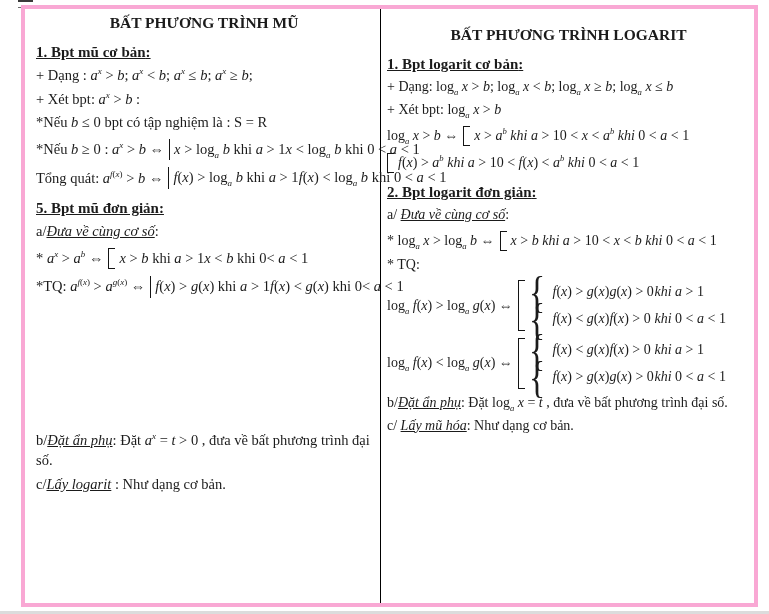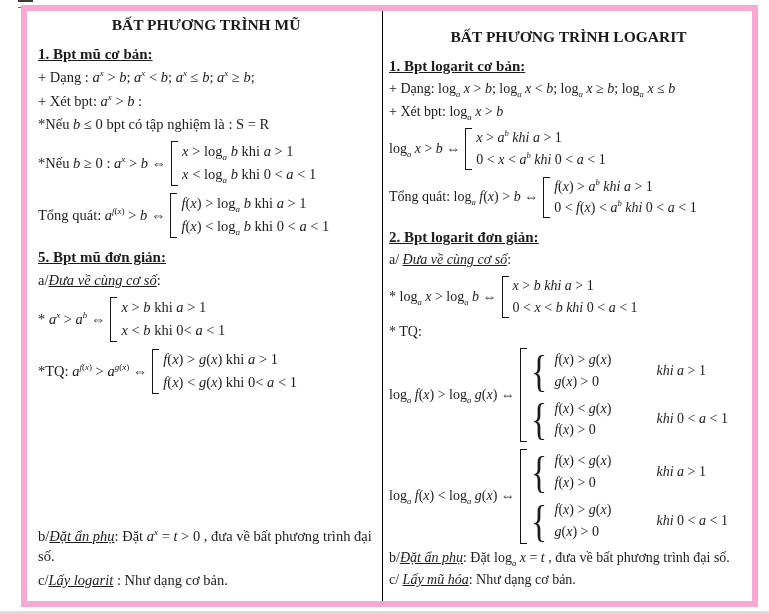--- a/index.html
+++ b/index.html
@@ -10,39 +10,39 @@
     -webkit-font-smoothing:antialiased;
   }
   .page{position:relative;width:769px;height:614px;overflow:hidden;background:#fff;}
 
   .artifact{position:absolute;left:18px;top:0;width:15px;height:5px;
             border-top:2px solid #3a3a3a;border-bottom:1px solid #6a6a6a;}
   .scan-edge{position:absolute;left:0;bottom:0;width:100%;height:3px;background:#dcdcdc;}
 
   .doc-table{
     position:absolute;left:21px;top:5px;width:737px;height:602px;
-    border:6px solid #f9a8d4;box-sizing:border-box;display:flex;background:#fff;
+    border:4px solid #f9a8d4;box-sizing:border-box;display:flex;background:#fff;
   }
   .col{box-sizing:border-box;}
   .col-left{width:356px;border-right:1.6px solid #000;padding:3px 8px 0 11px;}
   .col-right{flex:1;padding:15px 4px 0 6px;min-width:0;}
 
   .col-title{text-align:center;font-weight:700;font-size:15.5px;line-height:1.35;margin:1px 0 0 0;}
 
   .blocks{font-size:14.5px;}
   .col-right .blocks{font-size:14px;}
 
   .h{font-weight:700;font-size:15px;margin-top:8px;line-height:1.35;text-decoration:underline;}
   .h .u{text-decoration:underline;}
   .p{margin-top:3px;line-height:1.42;}
 
   .cases{display:flex;align-items:center;margin-top:5px;}
   .lead{margin-right:5px;white-space:nowrap;}
   .lbr{align-self:stretch;width:6px;border:1.7px solid #141414;border-right:none;margin:1px 4px 1px 0;}
-  .rows{display:flex;flex-direction:column;}
+  .rows{display:flex;flex-direction:row;}
   .row{line-height:1.62;white-space:nowrap;}
   .col-right .row{line-height:1.56;}
 
   .groups{display:flex;flex-direction:column;row-gap:5px;padding:2px 0;}
   .group{display:flex;align-items:center;}
   .brace{font-size:45px;line-height:0;margin-right:2px;font-weight:400;
          transform:scaleX(0.75);transform-origin:left center;}
   .rows2{width:96px;}
   .cond{margin-left:6px;white-space:nowrap;}
 
@@ -113,21 +113,20 @@
           <div class="p">+ Xét bpt: log<sub><span class="it">a</span></sub> <span class="it">x</span> &gt; <span class="it">b</span></div>
           <div class="cases">
             <span class="lead">log<sub><span class="it">a</span></sub> <span class="it">x</span> &gt; <span class="it">b</span> ⇔</span>
             <span class="lbr"></span>
             <span class="rows">
               <span class="row"><span class="it">x</span> &gt; <span class="it">a</span><sup><span class="it">b</span></sup> <span class="it">khi</span> <span class="it">a</span> &gt; 1</span>
               <span class="row">0 &lt; <span class="it">x</span> &lt; <span class="it">a</span><sup><span class="it">b</span></sup> <span class="it">khi</span> 0 &lt; <span class="it">a</span> &lt; 1</span>
             </span>
           </div>
           <div class="cases">
-            <span class="lead">Tổng quát: log<sub><span class="it">a</span></sub> <span class="it">f</span>(<span class="it">x</span>) &gt; <span class="it">b</span> ⇔</span>
             <span class="lbr"></span>
             <span class="rows">
               <span class="row"><span class="it">f</span>(<span class="it">x</span>) &gt; <span class="it">a</span><sup><span class="it">b</span></sup> <span class="it">khi</span> <span class="it">a</span> &gt; 1</span>
               <span class="row">0 &lt; <span class="it">f</span>(<span class="it">x</span>) &lt; <span class="it">a</span><sup><span class="it">b</span></sup> <span class="it">khi</span> 0 &lt; <span class="it">a</span> &lt; 1</span>
             </span>
           </div>
           <div class="h"><span class="u">2. Bpt logarit đơn giản</span>:</div>
           <div class="p">a/ <span class="itu">Đưa về cùng cơ số</span>:</div>
           <div class="cases">
             <span class="lead">* log<sub><span class="it">a</span></sub> <span class="it">x</span> &gt; log<sub><span class="it">a</span></sub> <span class="it">b</span> ⇔</span>

